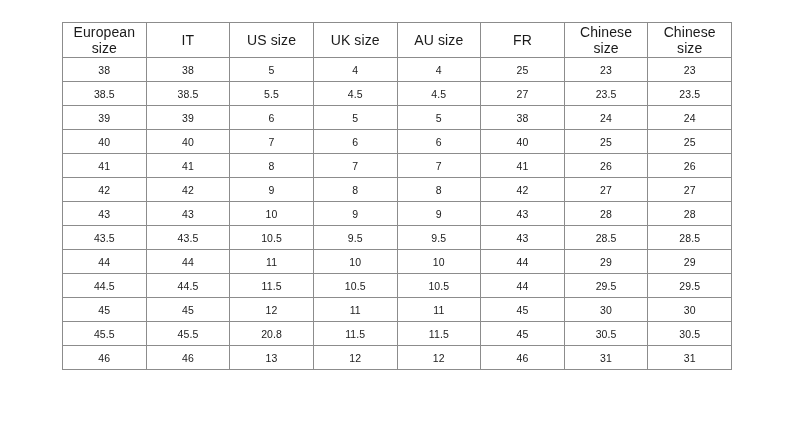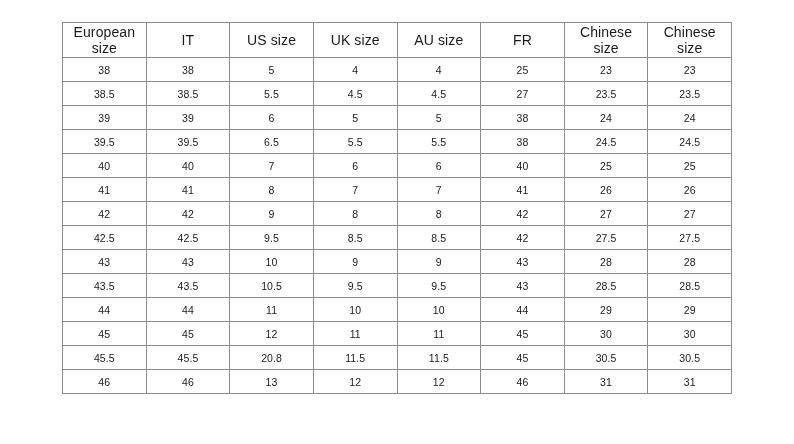--- a/index.html
+++ b/index.html
@@ -94,30 +94,20 @@
           <td>39</td>
           <td>39</td>
           <td>6</td>
           <td>5</td>
           <td>5</td>
           <td>38</td>
           <td>24</td>
           <td>24</td>
         </tr>
         <tr>
-          <td>39.5</td>
-          <td>39.5</td>
-          <td>6.5</td>
-          <td>5.5</td>
-          <td>5.5</td>
-          <td>38</td>
-          <td>24.5</td>
-          <td>24.5</td>
-        </tr>
-        <tr>
           <td>40</td>
           <td>40</td>
           <td>7</td>
           <td>6</td>
           <td>6</td>
           <td>40</td>
           <td>25</td>
           <td>25</td>
         </tr>
         <tr>
@@ -134,30 +124,20 @@
           <td>42</td>
           <td>42</td>
           <td>9</td>
           <td>8</td>
           <td>8</td>
           <td>42</td>
           <td>27</td>
           <td>27</td>
         </tr>
         <tr>
-          <td>42.5</td>
-          <td>42.5</td>
-          <td>9.5</td>
-          <td>8.5</td>
-          <td>8.5</td>
-          <td>42</td>
-          <td>27.5</td>
-          <td>27.5</td>
-        </tr>
-        <tr>
           <td>43</td>
           <td>43</td>
           <td>10</td>
           <td>9</td>
           <td>9</td>
           <td>43</td>
           <td>28</td>
           <td>28</td>
         </tr>
         <tr>
@@ -172,20 +152,30 @@
         </tr>
         <tr>
           <td>44</td>
           <td>44</td>
           <td>11</td>
           <td>10</td>
           <td>10</td>
           <td>44</td>
           <td>29</td>
           <td>29</td>
+        </tr>
+        <tr>
+          <td>44.5</td>
+          <td>44.5</td>
+          <td>11.5</td>
+          <td>10.5</td>
+          <td>10.5</td>
+          <td>44</td>
+          <td>29.5</td>
+          <td>29.5</td>
         </tr>
         <tr>
           <td>45</td>
           <td>45</td>
           <td>12</td>
           <td>11</td>
           <td>11</td>
           <td>45</td>
           <td>30</td>
           <td>30</td>

